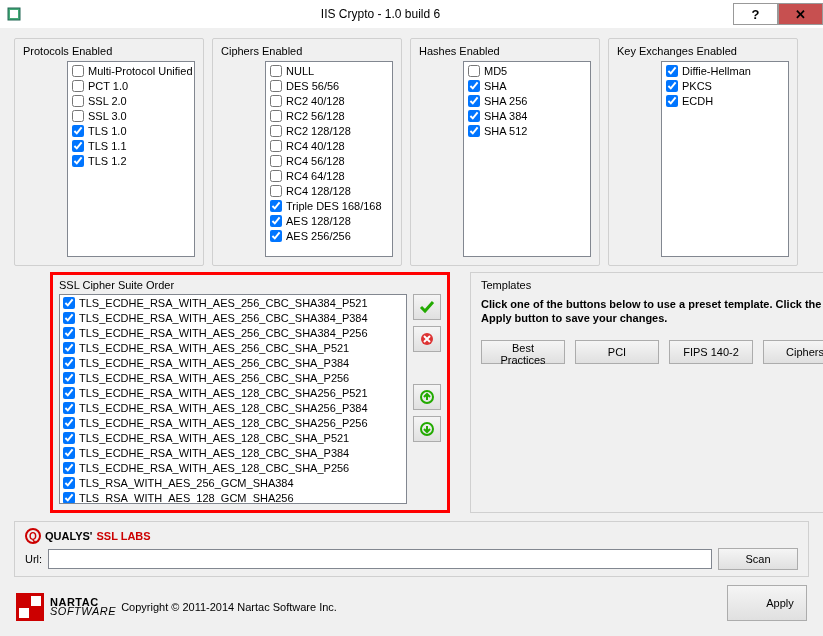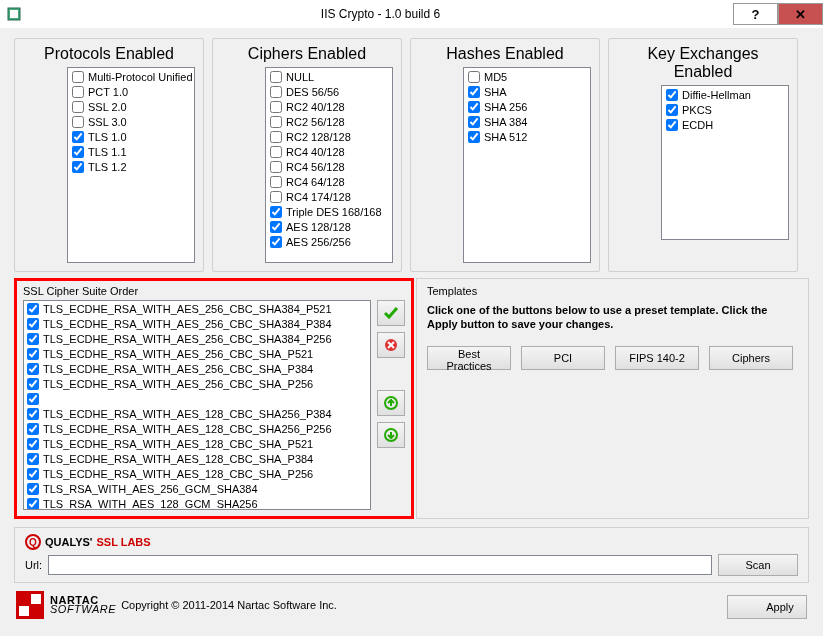--- a/index.html
+++ b/index.html
@@ -10,33 +10,33 @@
 .titlebar-title { flex: 1; text-align: center; font-size: 12px; }
 .titlebar-btns { display: flex; }
 .titlebar-btn { width: 45px; height: 22px; border: 1px solid #999; display: flex; align-items: center; justify-content: center; font-size: 13px; font-weight: bold; }
 .titlebar-btn.help { background: #fff; }
 .titlebar-btn.close { background: #c75050; color: #000; }
 
 .content { padding: 10px 14px; background: #f0f0f0; }
 
 .top-row { display: flex; gap: 8px; margin-bottom: 6px; }
 .group { border: 1px solid #d0d0d0; padding: 6px 8px 8px 8px; border-radius: 2px; position: relative; }
-.group-title { font-size: 16px; margin-bottom: 4px; text-align: center; }
+.group-title { font-size: 11px; margin-bottom: 4px; }
 .listbox { background: #fff; border: 1px solid #828790; overflow-y: auto; padding: 1px; margin-left: 44px; }
 
 .chk-item { display: flex; align-items: center; height: 15px; padding: 0 2px; }
 .chk-item input { margin: 0 4px 0 1px; width: 12px; height: 12px; }
 .chk-item span { font-size: 11px; white-space: nowrap; }
 
 .g-protocols { width: 190px; }
 .g-ciphers { width: 190px; }
 .g-hashes { width: 190px; }
 .g-key { width: 190px; }
 
-.mid-row { display: flex; gap: 2px; }
+.mid-row { display: flex; gap: 20px; margin-left: 36px; }
 .cipher-order-wrap { width: 400px; border: 3px solid red; padding: 4px 6px 6px 6px; }
 .cipher-order-title { font-size: 11px; margin-bottom: 3px; }
 .cipher-order-inner { display: flex; gap: 6px; }
 .cipher-list { background: #fff; border: 1px solid #828790; height: 210px; width: 384px; overflow-y: scroll; padding: 0; }
 .cipher-btns { display: flex; flex-direction: column; gap: 6px; }
 .icon-btn { width: 28px; height: 26px; border: 1px solid #acacac; background: linear-gradient(#f5f5f5,#e0e0e0); display: flex; align-items: center; justify-content: center; cursor: pointer; }
 
 .templates { flex: 1; border: 1px solid #d0d0d0; padding: 6px 10px 8px 10px; }
 .templates-title { font-size: 11px; margin-bottom: 6px; }
 .templates-desc { font-size: 11px; margin-bottom: 14px; line-height: 1.3; font-weight: bold; }
@@ -53,21 +53,21 @@
 .footer { margin-top: 8px; display: flex; align-items: flex-end; justify-content: space-between; padding: 0 2px; }
 .nartac { display: flex; align-items: center; gap: 5px; }
 .nartac-logo { display: flex; align-items: center; gap: 6px; }
 .nartac-sq { width: 28px; height: 28px; background: #c00; position: relative; }
 .nartac-sq::before, .nartac-sq::after { content: ''; position: absolute; background: #fff; width: 10px; height: 10px; }
 .nartac-sq::before { top: 3px; right: 3px; }
 .nartac-sq::after { bottom: 3px; left: 3px; }
 .nartac-text { font-weight: 900; font-size: 21px; letter-spacing: 0.5px; line-height: 0.8; }
 .nartac-text .soft { font-weight: 400; font-style: italic; }
 .copyright { font-size: 11px; }
-.apply-btn { width: 80px; height: 24px; border: 1px solid #acacac; background: linear-gradient(#f5f5f5,#e0e0e0); cursor: pointer; padding-left: 32px; }
+.apply-btn { width: 80px; height: 36px; border: 1px solid #acacac; background: linear-gradient(#f5f5f5,#e0e0e0); cursor: pointer; padding-left: 32px; }
 
 svg { display: block; }
 </style>
 </head>
 <body>
 
 <div class="titlebar">
   <span class="titlebar-icon">
     <svg width="16" height="16" viewBox="0 0 16 16">
         <rect x="2" y="2" width="12" height="12" fill="#4a7" stroke="#265"></rect>
@@ -146,21 +146,21 @@
           <div class="chk-item">
             <input type="checkbox" style="">
             <span>RC4 56/128</span>
           </div>
           <div class="chk-item">
             <input type="checkbox" style="">
             <span>RC4 64/128</span>
           </div>
           <div class="chk-item">
             <input type="checkbox" style="">
-            <span>RC4 174/128</span>
+            <span>RC4 128/128</span>
           </div>
           <div class="chk-item">
             <input type="checkbox" checked="" style="">
             <span>Triple DES 168/168</span>
           </div>
           <div class="chk-item">
             <input type="checkbox" checked="" style="">
             <span>AES 128/128</span>
           </div>
           <div class="chk-item">
@@ -189,21 +189,21 @@
             <span>SHA 384</span>
           </div>
           <div class="chk-item">
             <input type="checkbox" checked="" style="">
             <span>SHA 512</span>
           </div>
         </div>
     </div>
     <div class="group g-key">
       <div class="group-title">Key Exchanges Enabled</div>
-      <div class="listbox" style="height:155px" id="key-list">
+      <div class="listbox" style="height:196px" id="key-list">
           <div class="chk-item">
             <input type="checkbox" checked="" style="">
             <span>Diffie-Hellman</span>
           </div>
           <div class="chk-item">
             <input type="checkbox" checked="" style="">
             <span>PKCS</span>
           </div>
           <div class="chk-item">
             <input type="checkbox" checked="" style="">
@@ -237,20 +237,21 @@
             <div class="chk-item">
               <input type="checkbox" checked="" style="">
               <span>TLS_ECDHE_RSA_WITH_AES_256_CBC_SHA_P384</span>
             </div>
             <div class="chk-item">
               <input type="checkbox" checked="" style="">
               <span>TLS_ECDHE_RSA_WITH_AES_256_CBC_SHA_P256</span>
             </div>
             <div class="chk-item">
               <input type="checkbox" checked="" style="">
+              <span>TLS_ECDHE_RSA_WITH_AES_128_CBC_SHA256_P521</span>
             </div>
             <div class="chk-item">
               <input type="checkbox" checked="" style="">
               <span>TLS_ECDHE_RSA_WITH_AES_128_CBC_SHA256_P384</span>
             </div>
             <div class="chk-item">
               <input type="checkbox" checked="" style="">
               <span>TLS_ECDHE_RSA_WITH_AES_128_CBC_SHA256_P256</span>
             </div>
             <div class="chk-item">

